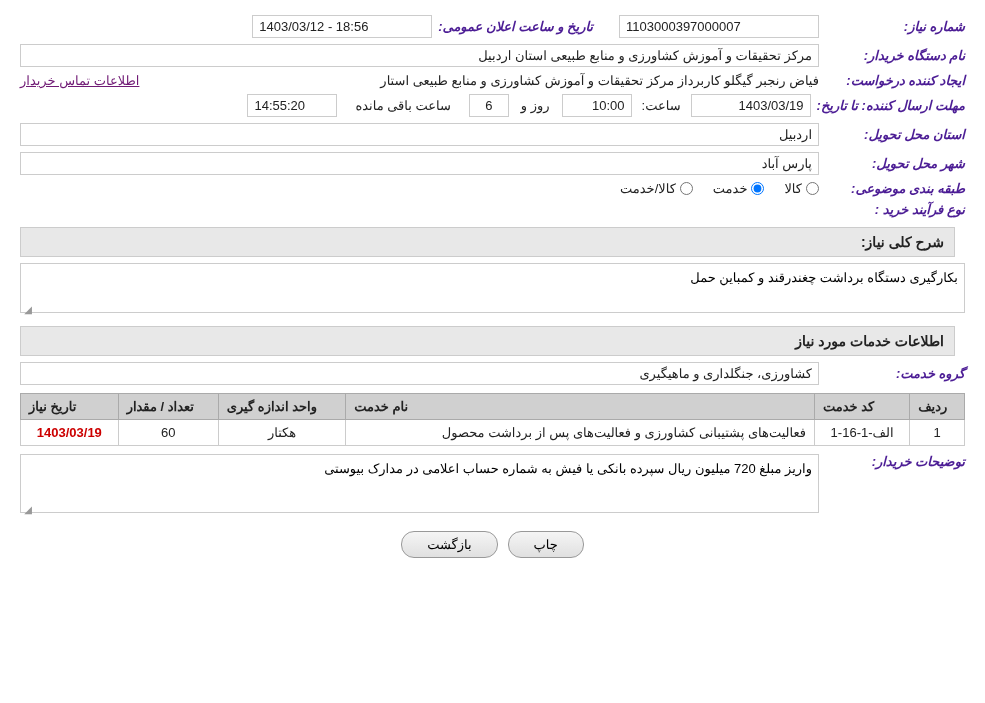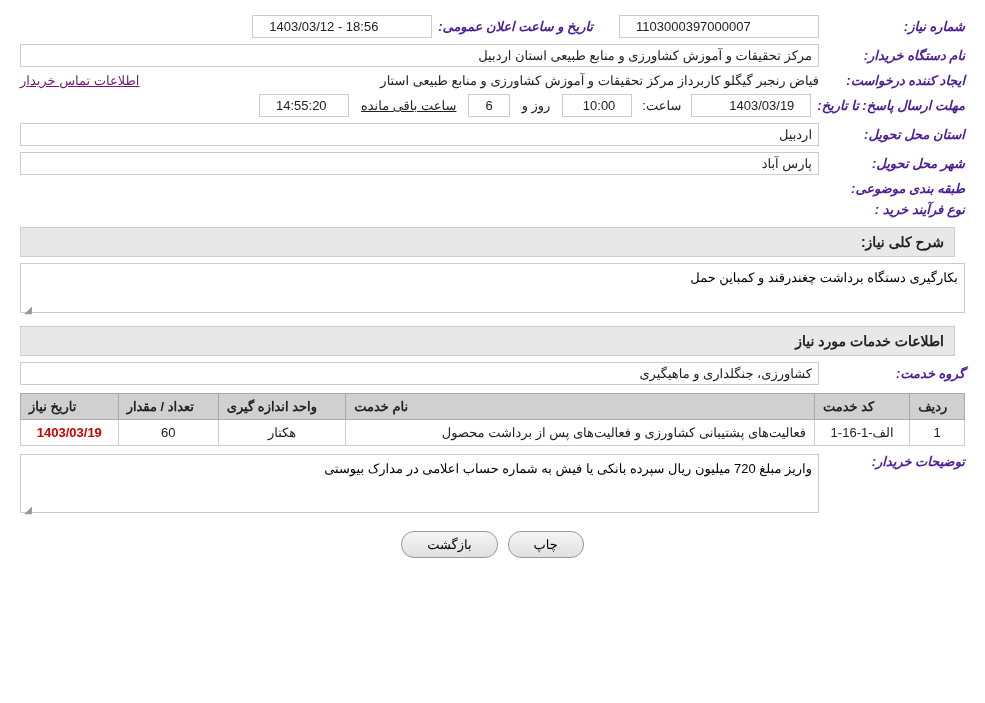--- a/index.html
+++ b/index.html
@@ -45,21 +45,21 @@
     .value-cell {
       flex: 1;
       border: 1px solid #ccc;
       padding: 3px 6px;
       background: #fff;
       min-height: 22px;
       text-align: right;
     }
     .value-box {
       border: 1px solid #ccc;
-      padding: 3px 16px;
+      padding: 3px 6px;
       background: #fff;
       min-height: 22px;
       text-align: right;
     }
     .link-text {
       color: #701a75;
       text-decoration: underline;
       cursor: pointer;
     }
     .section-header {
@@ -187,42 +187,56 @@
       <div class="value-cell">مرکز تحقیقات و آموزش کشاورزی و منابع طبیعی استان اردبیل</div>
     </div>
 
     <div class="info-row">
       <span class="label-cell">ایجاد کننده درخواست:</span>
       <span style="flex:1;">فیاض رنجبر گیگلو کاربرداز مرکز تحقیقات و آموزش کشاورزی و منابع طبیعی استار</span>
       <span class="link-text" style="margin-right:6px; white-space:nowrap;">اطلاعات تماس خریدار</span>
     </div>
 
     <div class="info-row">
-      <span class="label-cell">مهلت ارسال پاسخ: تا تاریخ:</span>
+      <span class="label-cell">مهلت ارسال کننده: تا تاریخ:</span>
       <div class="value-box" style="min-width:120px;">1403/03/19</div>
       <span style="margin:0 4px;">ساعت:</span>
       <div class="value-box" style="min-width:70px;">10:00</div>
       <span style="margin:0 6px;">روز و</span>
       <div class="value-box" style="min-width:40px; text-align:center;">6</div>
-      <span style="margin:0 6px;text-decoration:underline;">ساعت باقی مانده</span>
+      <span style="margin:0 12px;">ساعت باقی مانده</span>
       <div class="value-box" style="min-width:90px; direction:ltr; text-align:left;">14:55:20</div>
     </div>
 
     <div class="info-row">
       <span class="label-cell">استان محل تحویل:</span>
       <div class="value-cell">اردبیل</div>
     </div>
 
     <div class="info-row">
       <span class="label-cell">شهر محل تحویل:</span>
       <div class="value-cell">پارس آباد</div>
     </div>
 
     <div class="info-row">
       <span class="label-cell">طبقه بندی موضوعی:</span>
+      <div class="radio-group">
+        <div class="radio-item">
+          <span>کالا/خدمت</span>
+          <input type="radio" name="category" style="">
+        </div>
+        <div class="radio-item">
+          <span>خدمت</span>
+          <input type="radio" name="category" checked="" style="">
+        </div>
+        <div class="radio-item">
+          <span>کالا</span>
+          <input type="radio" name="category" style="">
+        </div>
+      </div>
     </div>
 
     <div class="info-row" style="align-items: flex-start;">
       <span class="label-cell">نوع فرآیند خرید :</span>
     </div>
 
     <div class="section-header">
       <span>شرح کلی نیاز:</span>
     </div>
     <div class="textarea-wrapper" style="margin-bottom:10px;">

